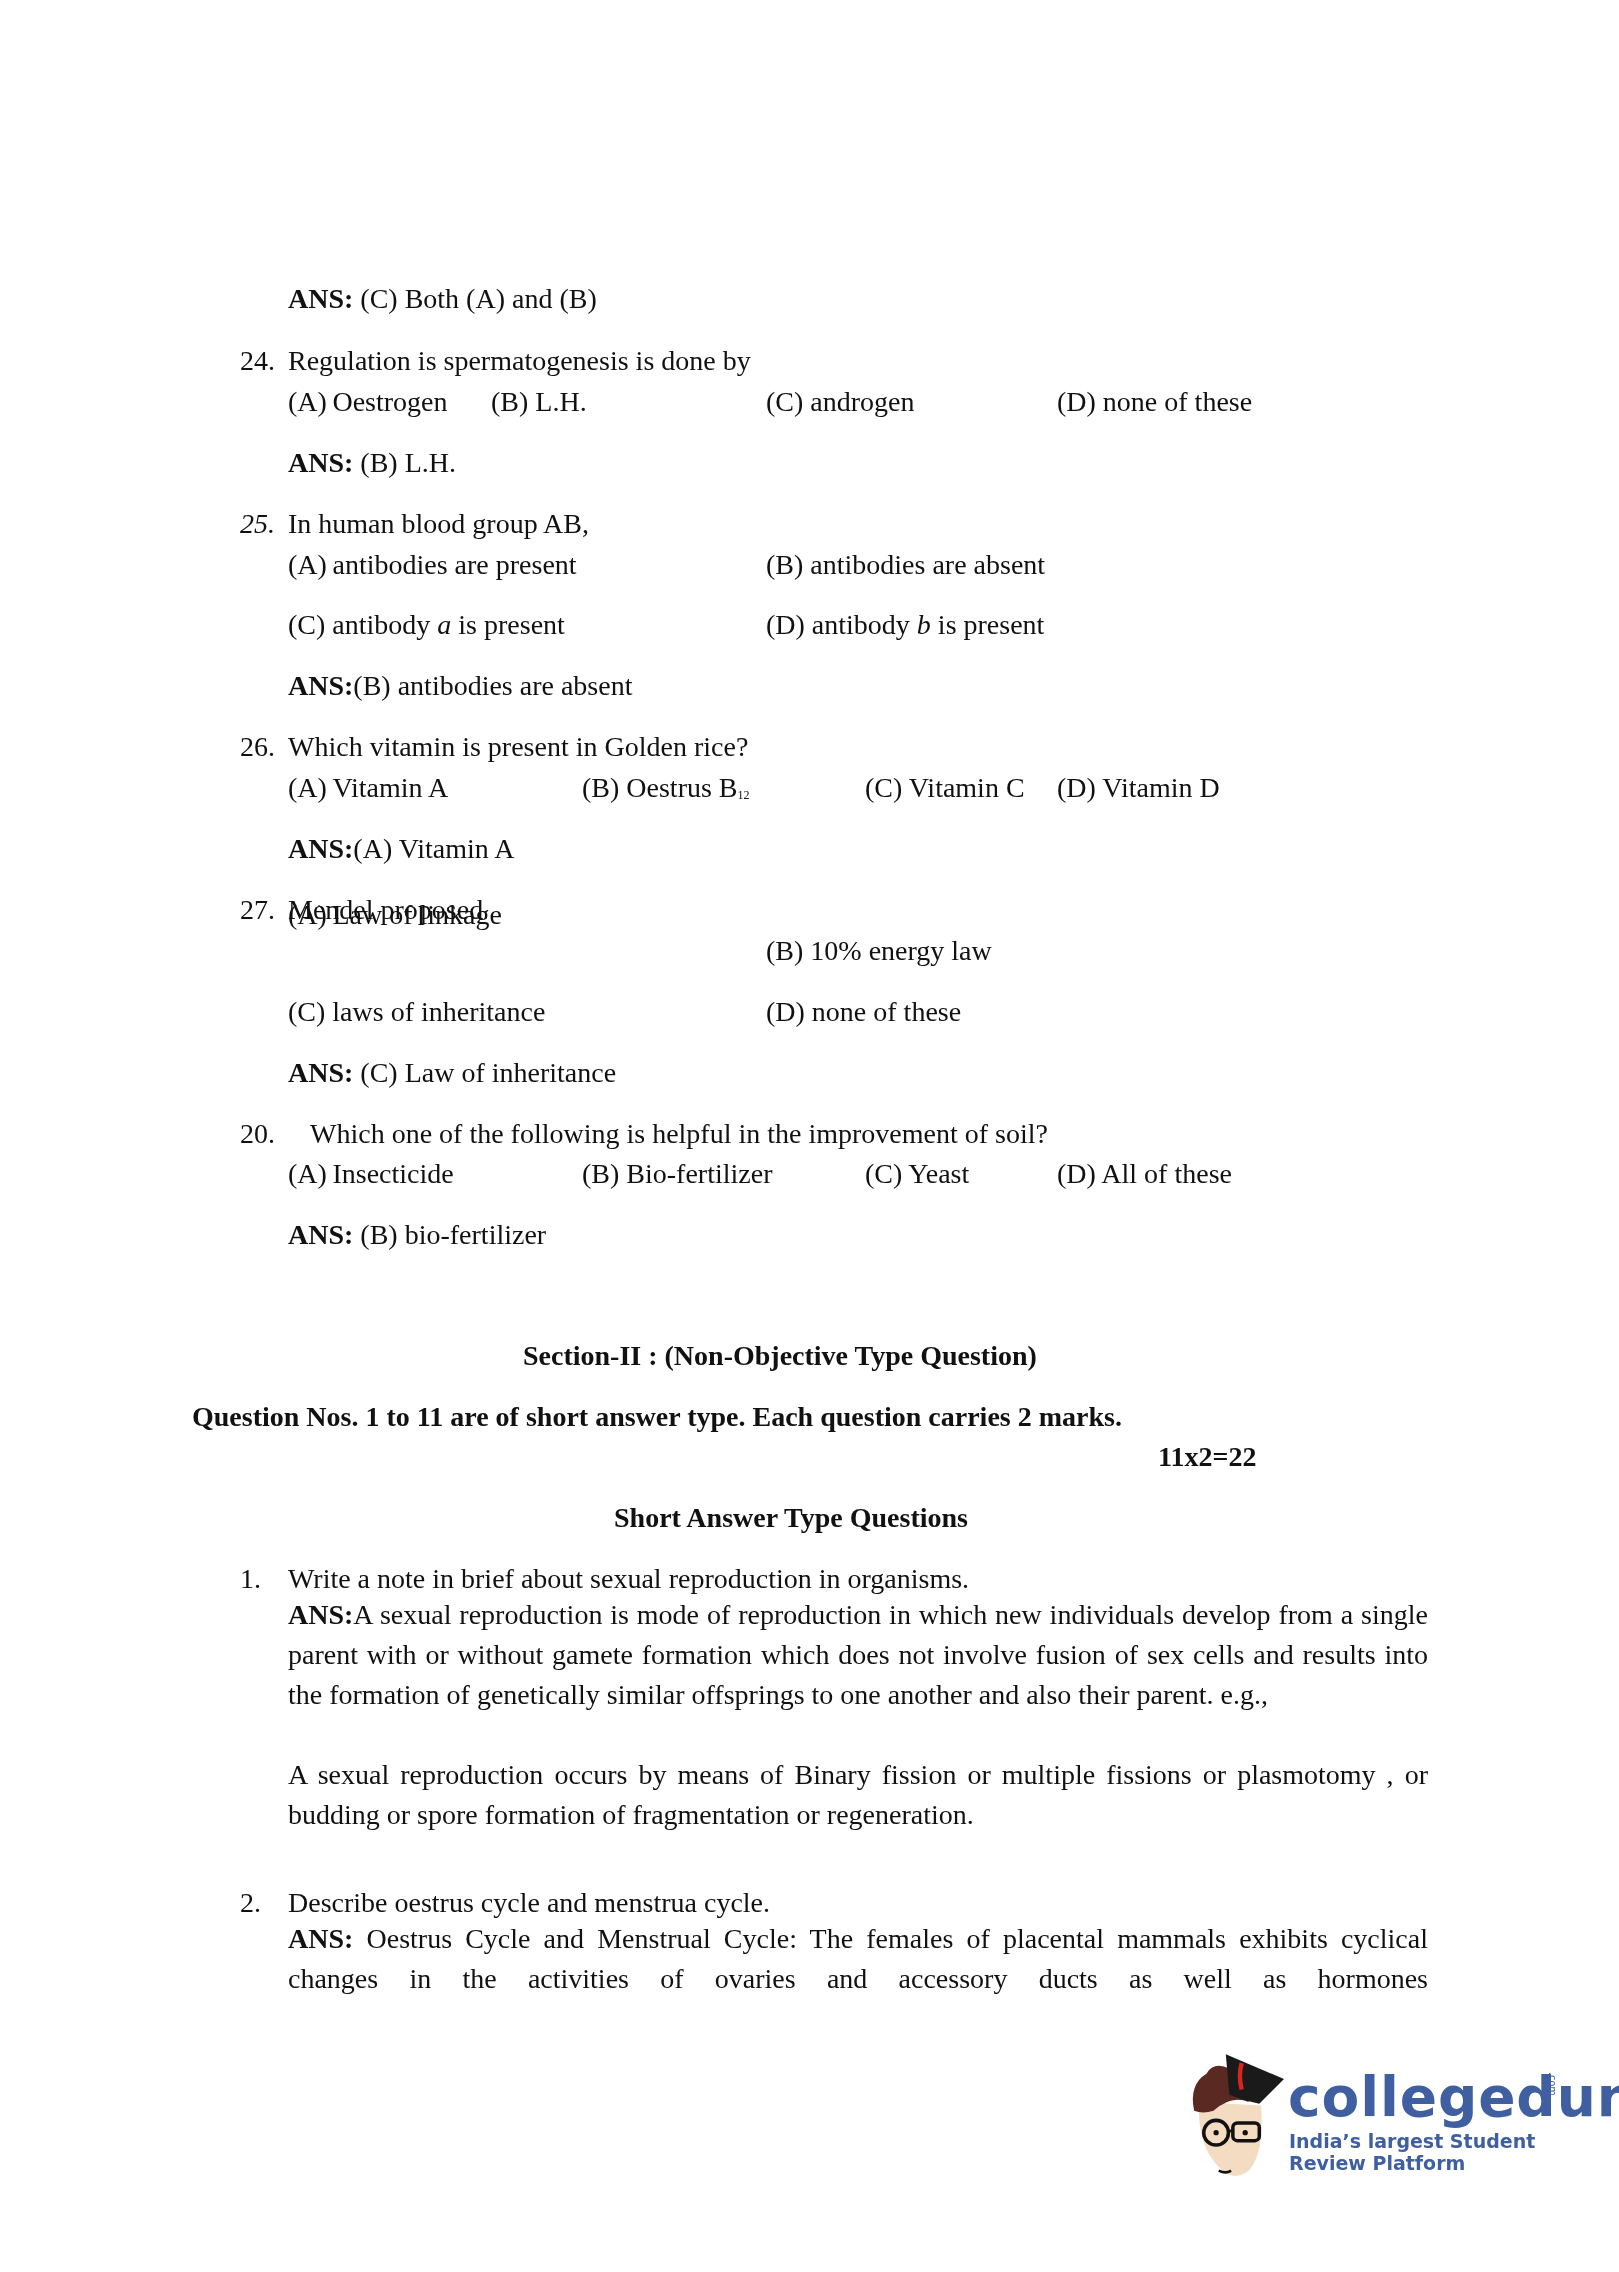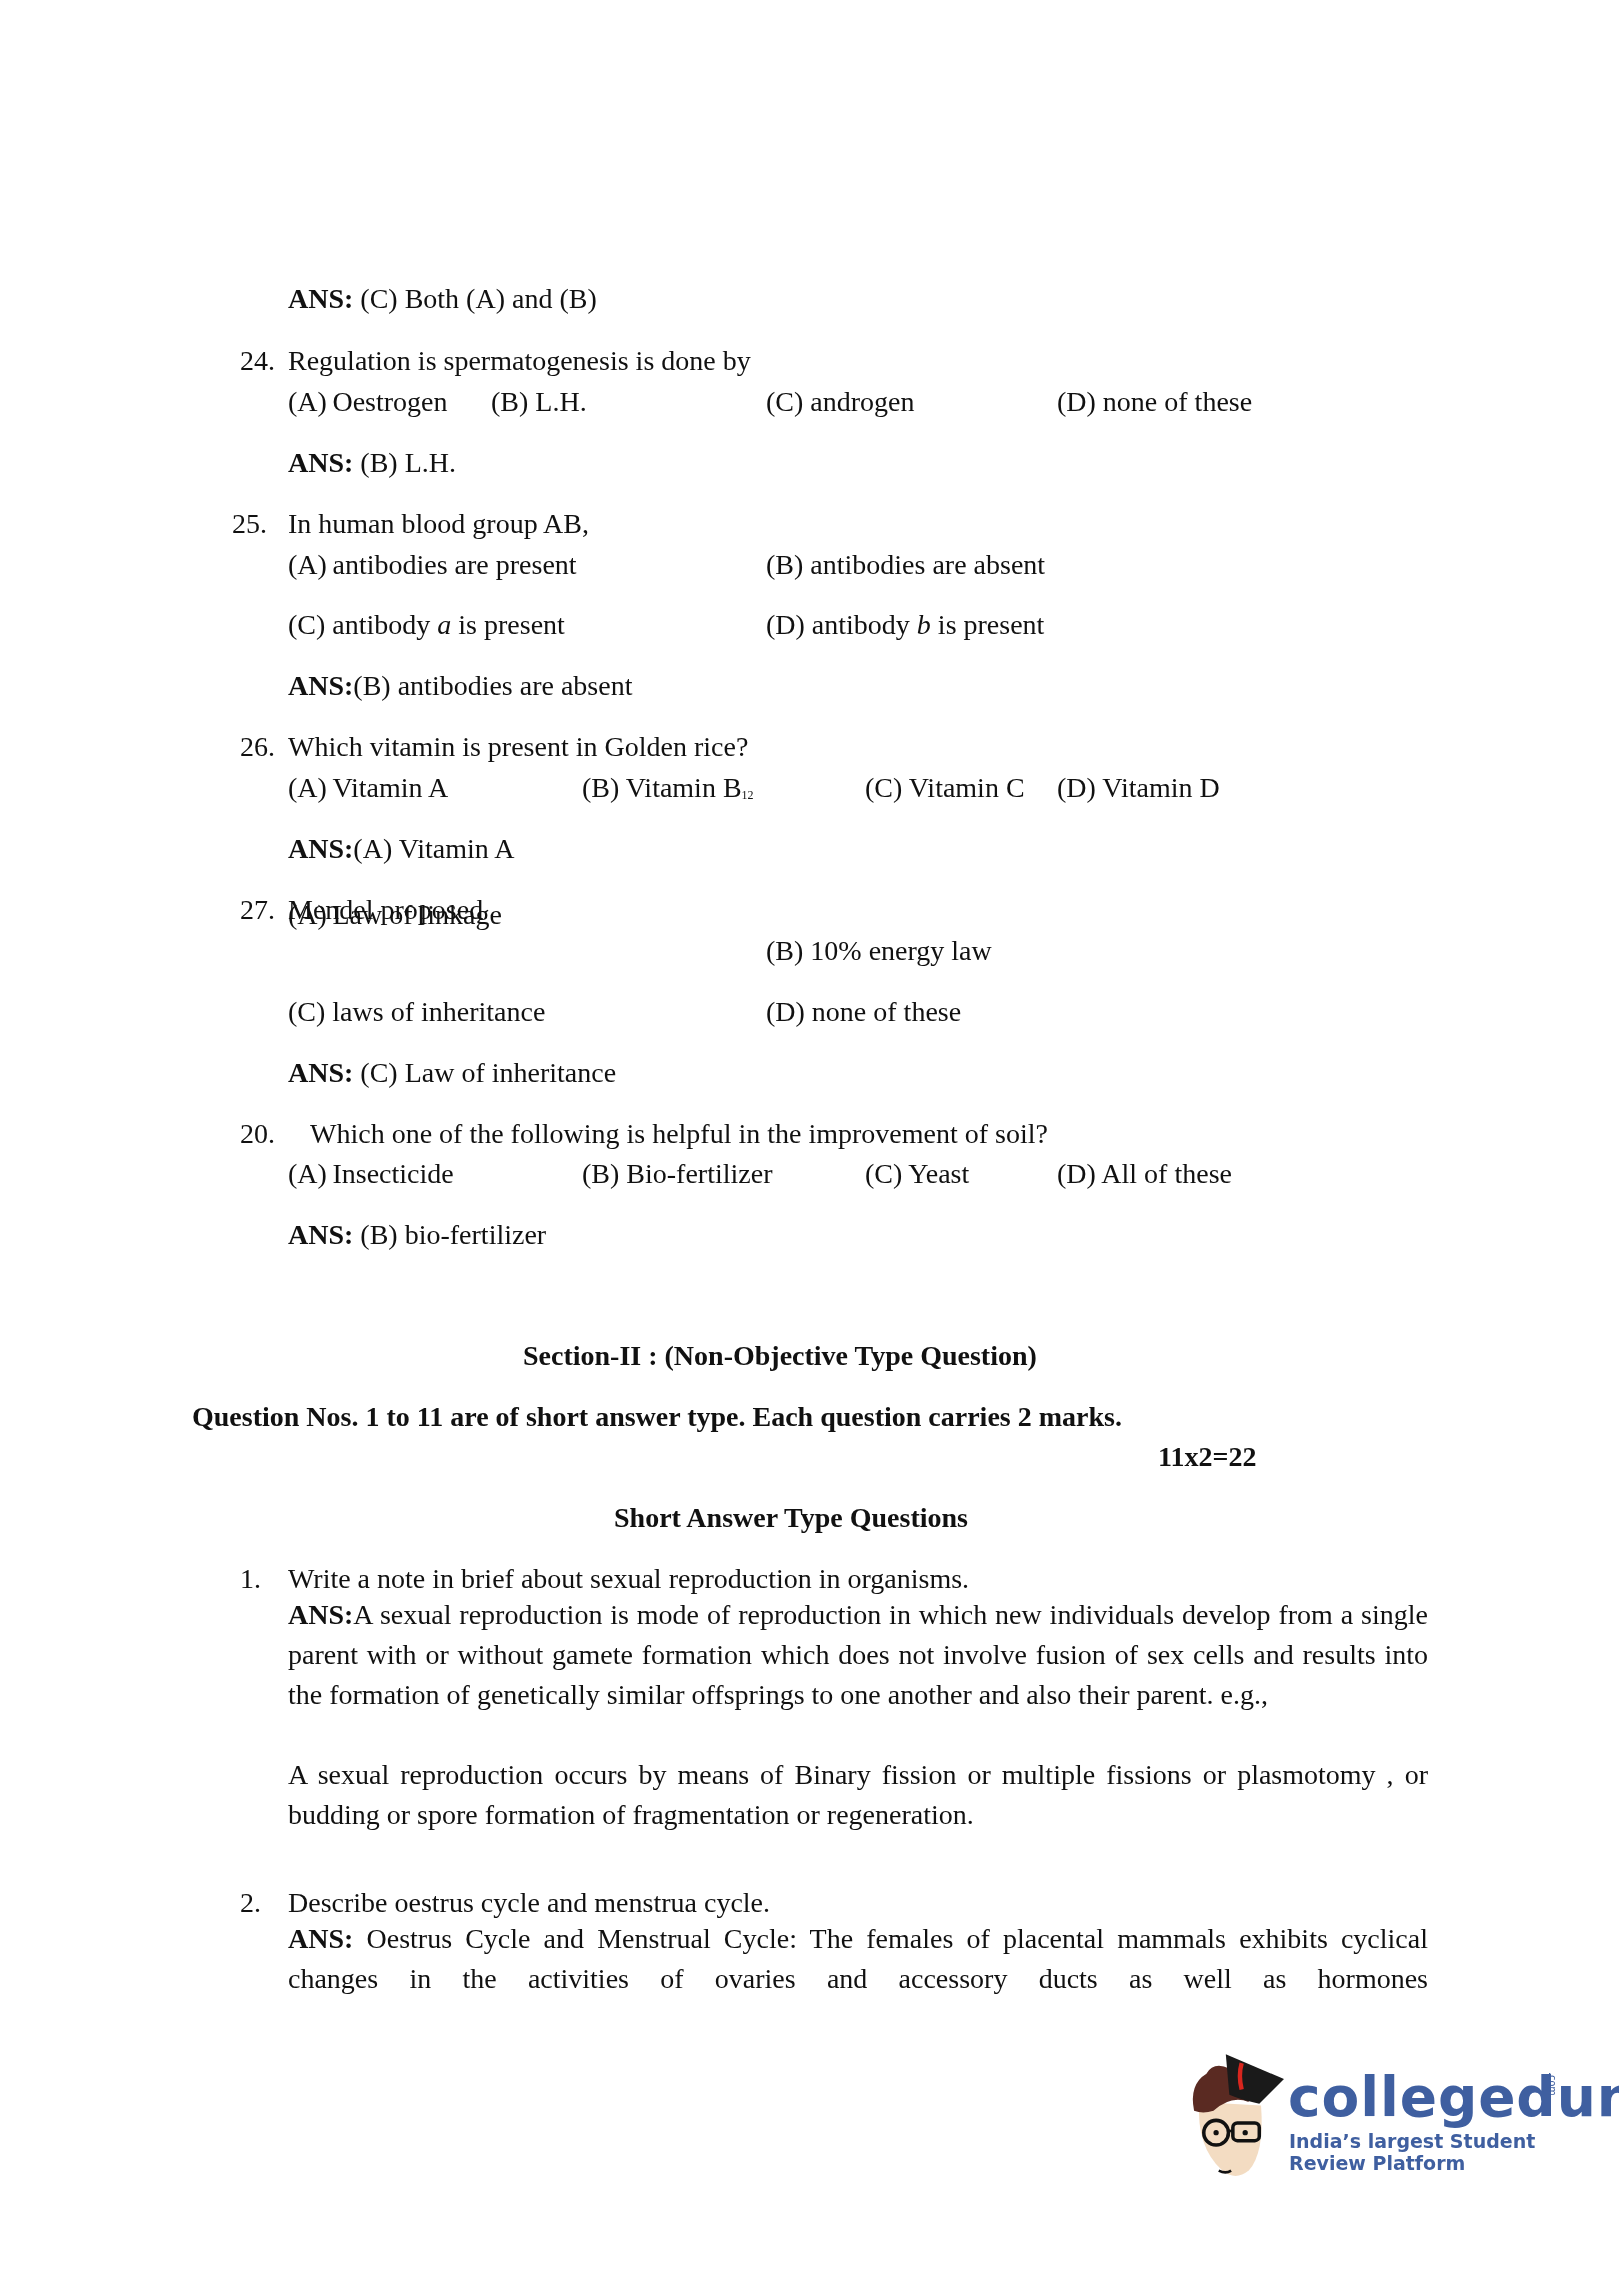--- a/index.html
+++ b/index.html
@@ -27,41 +27,41 @@
   <div class="abs" style="left:288px; top:388px;">(A) Oestrogen</div>
   <div class="abs" style="left:491px; top:388px;">(B) L.H.</div>
   <div class="abs" style="left:766px; top:388px;">(C) androgen</div>
   <div class="abs" style="left:1057px; top:388px;">(D) none of these</div>
   <div class="abs" style="left:288px; top:449px;">
     <b>ANS:</b><span> (B) L.H.</span>
   </div>
 </div>
 
 <div>
-  <div class="abs" style="left:232px; top:510px;">25.</div>
+  <div class="abs" style="left:240px; top:510px;font-style:italic;">25.</div>
   <div class="abs" style="left:288px; top:510px;">In human blood group AB,</div>
   <div class="abs" style="left:288px; top:551px;">(A) antibodies are present</div>
   <div class="abs" style="left:766px; top:551px;">(B) antibodies are absent</div>
   <div class="abs" style="left:288px; top:611px;">
     <span>(C) antibody </span><i>a</i><span> is present</span>
   </div>
   <div class="abs" style="left:766px; top:611px;">
     <span>(D) antibody </span><i>b</i><span> is present</span>
   </div>
   <div class="abs" style="left:288px; top:672px;">
     <b>ANS:</b><span>(B) antibodies are absent</span>
   </div>
 </div>
 
 <div>
   <div class="abs" style="left:240px; top:733px;">26.</div>
   <div class="abs" style="left:288px; top:733px;">Which vitamin is present in Golden rice?</div>
   <div class="abs" style="left:288px; top:774px;">(A) Vitamin A</div>
   <div class="abs" style="left:582px; top:774px;">
-    <span>(B) Vitamin B</span><sub class="small">12</sub>
+    <span>(B) Oestrus B</span><sub class="small">12</sub>
   </div>
   <div class="abs" style="left:865px; top:774px;">(C) Vitamin C</div>
   <div class="abs" style="left:1057px; top:774px;">(D) Vitamin D</div>
   <div class="abs" style="left:288px; top:835px;">
     <b>ANS:</b><span>(A) Vitamin A</span>
   </div>
 </div>
 
 <div>
   <div class="abs" style="left:240px; top:896px;">27.</div>

